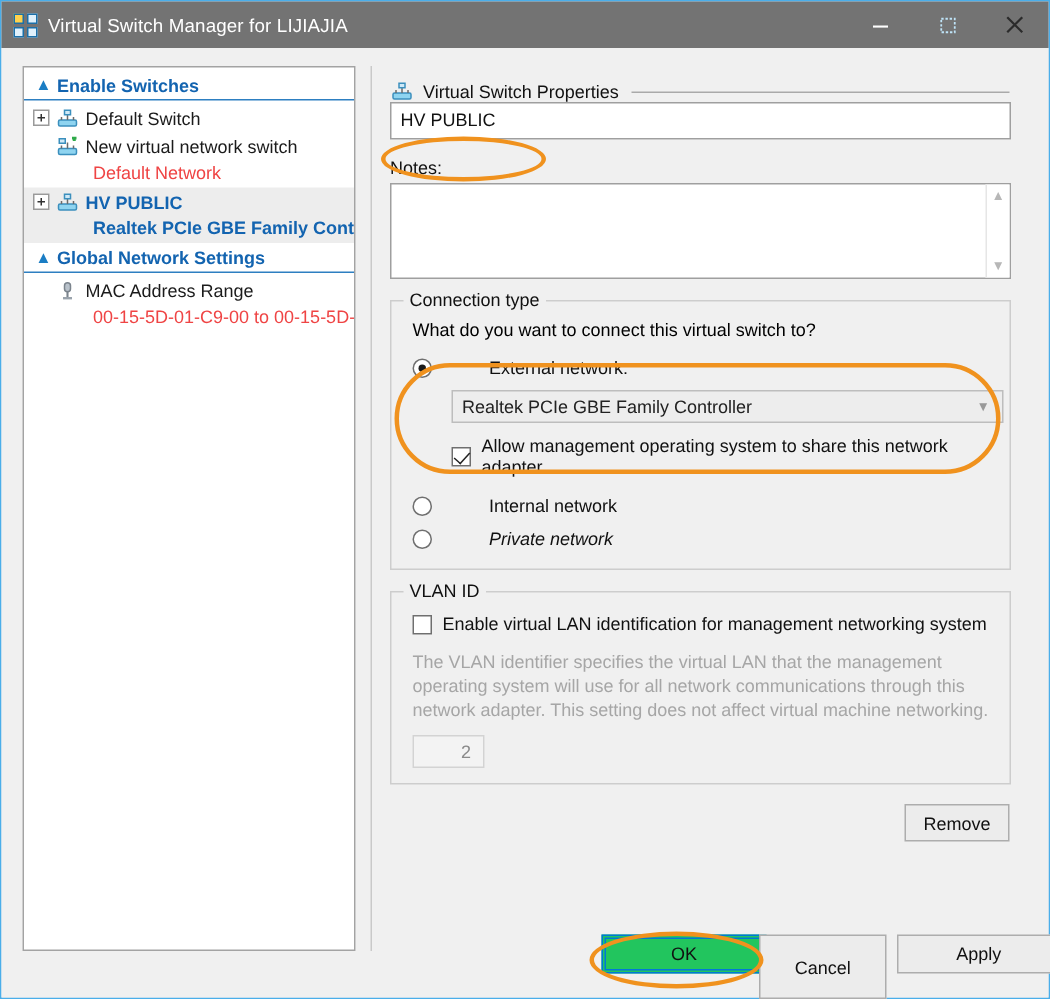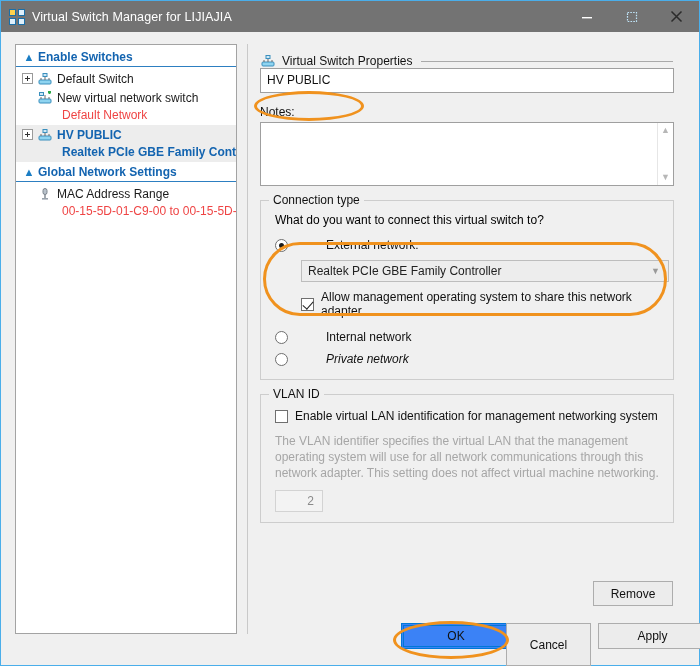--- a/index.html
+++ b/index.html
@@ -238,28 +238,28 @@
     text-align: right; padding-right: 8px; line-height: 20px;
   }
 
   .btn {
     height: 25px;
     background: #ececec;
     border: 1px solid #adadad;
     font-size: 12px; color: #111;
     display: inline-flex; align-items: center; justify-content: center;
   }
-  .remove-btn { position: absolute; right: 14px; top: 492px; width: 80px; margin-top: 45px; }
+  .remove-btn { position: absolute; right: 14px; top: 492px; width: 70px; }
 
   
   .bottom-bar { position: absolute; left: 0; right: 0; bottom: 0; height: 58px; }
   .ok-btn {
     position: absolute; left: 400px; top: 16px; width: 110px; height: 26px;
     border: 1px solid #0078d7; outline: 1px solid #0078d7; outline-offset: -3px;
-    background: #3b82f6;
+    background: #22c55e;
   }
   .cancel-btn { position: absolute; left: 505px; top: 16px; width: 85px; height: 43px; }
   .apply-btn  { position: absolute; left: 597px; top: 16px; width: 109px; height: 26px; }
 
   
   .annot {
     position: absolute;
     border: 3px solid #f0921e;
     border-radius: 50%;
     pointer-events: none;

